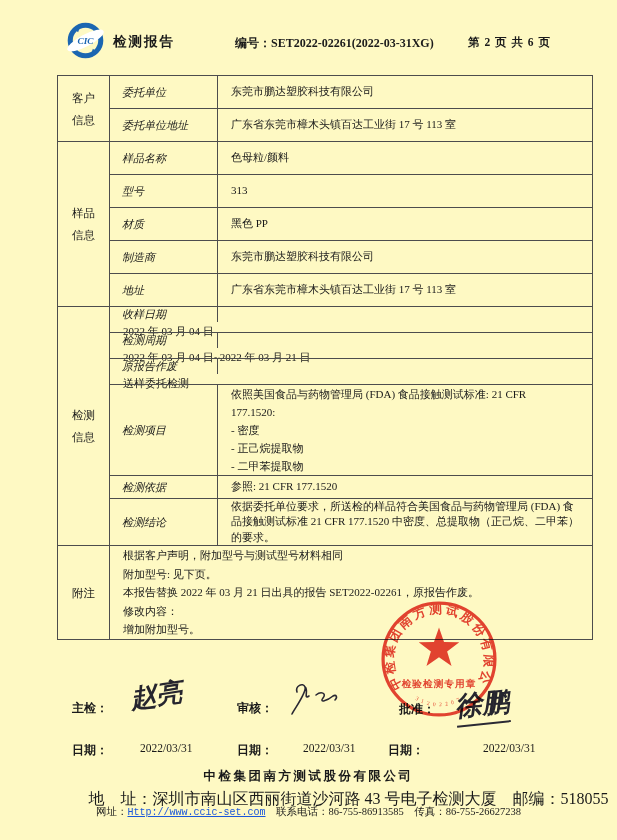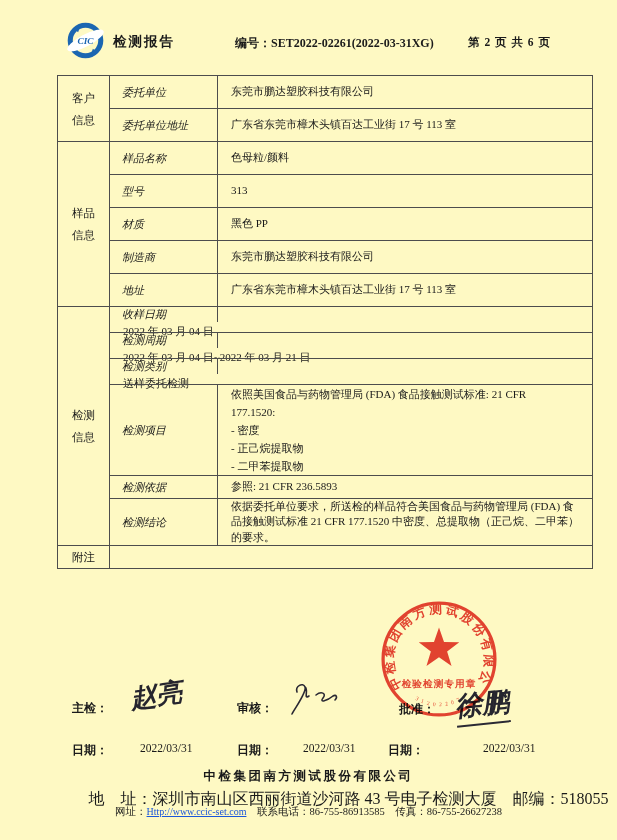--- a/index.html
+++ b/index.html
@@ -34,21 +34,21 @@
   .sig-label{font-size:12px;font-weight:bold;}
   .sig-hand{font-family:"DejaVu Serif","Liberation Serif",serif;font-style:italic;font-weight:bold;color:#26252e;display:inline-block;}
   .date-val{font-size:11.5px;}
   
   .stamp{mix-blend-mode:multiply;opacity:.92;}
   
   .foot{left:0;width:617px;text-align:center;}
   .foot-co{top:768px;font-size:12.5px;font-weight:bold;letter-spacing:2.5px;}
   .foot-line{top:789px;font-size:16px;padding-left:40px;}
   .foot-line2{top:805px;font-size:10.5px;}
-  .weblink{color:#1a56db;text-decoration:underline;font-family:Liberation Serif, serif;font-size:10px;}
+  .weblink{color:#1a56db;text-decoration:underline;font-family:Liberation Mono, monospace;font-size:10px;}
 </style>
 </head>
 <body>
 
 <div class="page">
 
   <svg class="abs" style="left:67px;top:22px;" width="37" height="37" viewBox="0 0 40 40">
     <circle cx="20" cy="20" r="16.5" fill="none" stroke="#1b66b1" stroke-width="5.5"></circle>
     <ellipse cx="20" cy="20" rx="22" ry="6.5" fill="#ffffff" transform="rotate(-28 20 20)"></ellipse>
     <polygon points="7,7 15,3 12,11" fill="#1b66b1"></polygon>
@@ -114,44 +114,53 @@
       <div class="sec-rows">
         <div class="row h25">
           <div class="cell-label">收样日期</div>
           <div class="cell-value">2022 年 03 月 04 日</div>
         </div>
         <div class="row h25">
           <div class="cell-label">检测周期</div>
           <div class="cell-value">2022 年 03 月 04 日~2022 年 03 月 21 日</div>
         </div>
         <div class="row h25">
-          <div class="cell-label">检测类别</div>
+          <div class="cell-label">原报告作废</div>
           <div class="cell-value">送样委托检测</div>
         </div>
         <div class="row h90">
           <div class="cell-label">检测项目</div>
           <div class="cell-value">依照美国食品与药物管理局 (FDA) 食品接触测试标准: 21 CFR
 177.1520:
 - 密度
 - 正己烷提取物
 - 二甲苯提取物</div>
         </div>
         <div class="row h22">
           <div class="cell-label">检测依据</div>
-          <div class="cell-value">参照: 21 CFR 236.5893</div>
+          <div class="cell-value">参照: 21 CFR 177.1520</div>
         </div>
         <div class="row h46">
           <div class="cell-label">检测结论</div>
           <div class="cell-value">依据委托单位要求，所送检的样品符合美国食品与药物管理局 (FDA) 食品接触测试标准 21 CFR 177.1520 中密度、总提取物（正己烷、二甲苯）的要求。</div>
         </div>
       </div>
     </div>
 
     <div class="section">
       <div class="sec-name">附注</div>
+      <div class="sec-rows">
+        <div class="row h93">
+          <div class="note-cell">根据客户声明，附加型号与测试型号材料相同
+附加型号: 见下页。
+本报告替换 2022 年 03 月 21 日出具的报告 SET2022-02261，原报告作废。
+修改内容：
+增加附加型号。</div>
+        </div>
+      </div>
     </div>
 
   </div>
 
   <div class="abs sig-label" style="left:72px;top:700px;">主检：</div>
   <span class="abs sig-hand" style="left:130px;top:678px;font-size:26px;transform:rotate(-9deg);">赵亮</span>
 
   <div class="abs sig-label" style="left:237px;top:700px;">审核：</div>
   <svg class="abs" style="left:283px;top:678px;" width="75" height="42" viewBox="0 0 75 42">
     <path d="M14,14 C12,8 20,4 22,9 C24,14 12,30 9,36 M22,9 C26,12 20,22 26,18 M33,17 C38,13 44,15 40,20 C36,25 44,23 50,18 C53,16 55,19 52,22" fill="none" stroke="#2a2933" stroke-width="1.6" stroke-linecap="round"></path>

